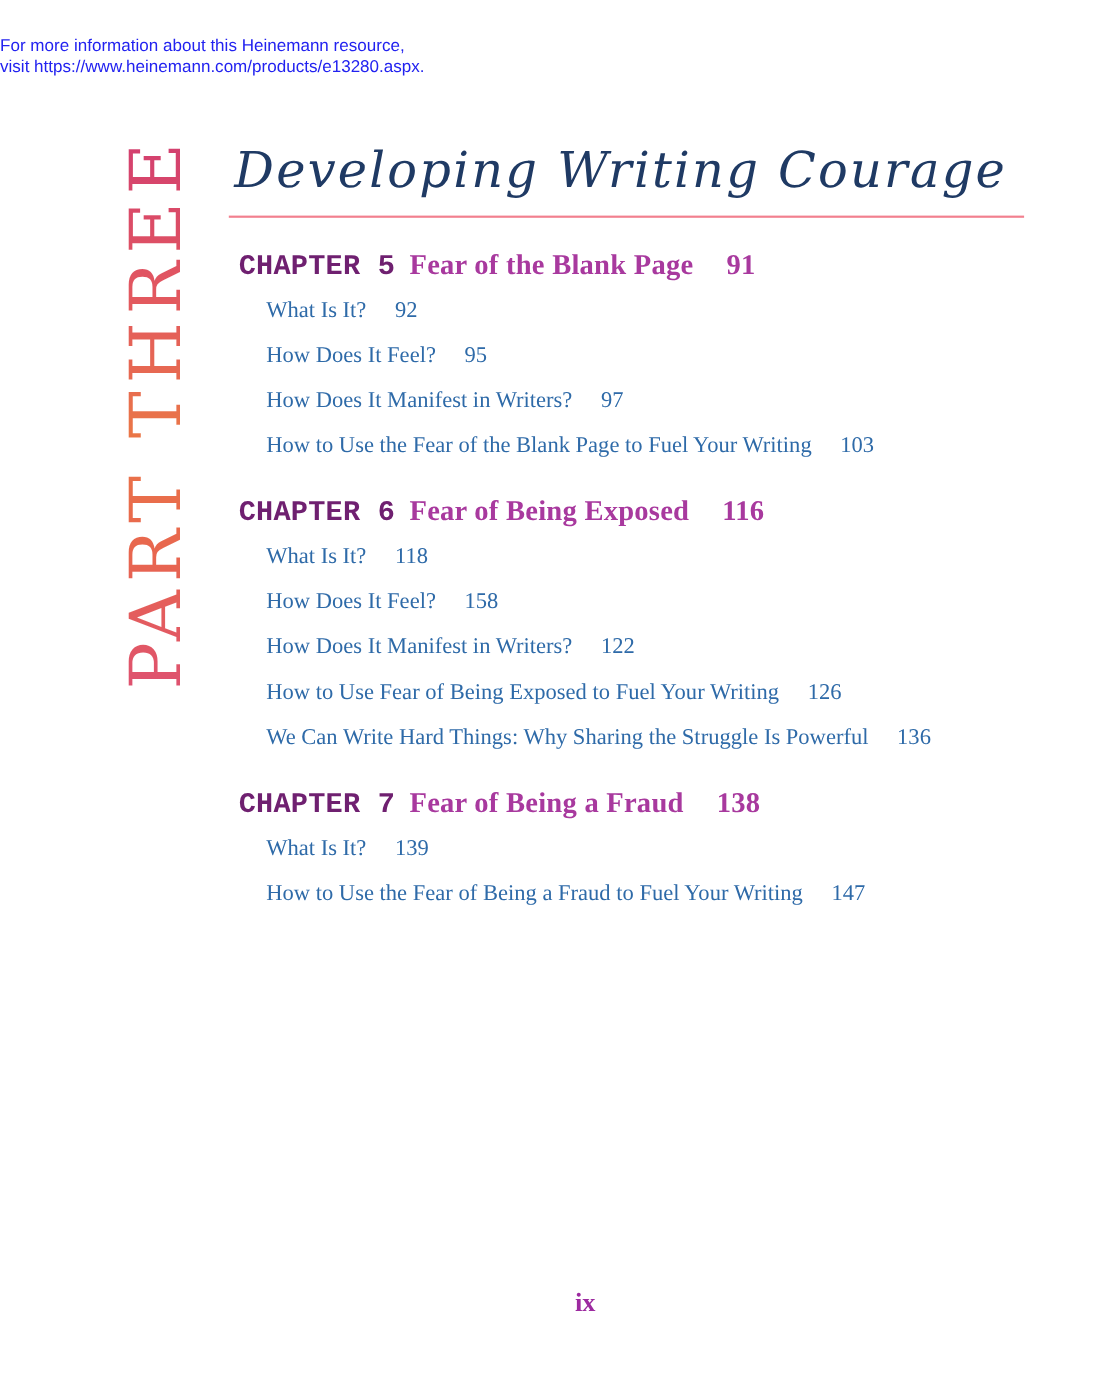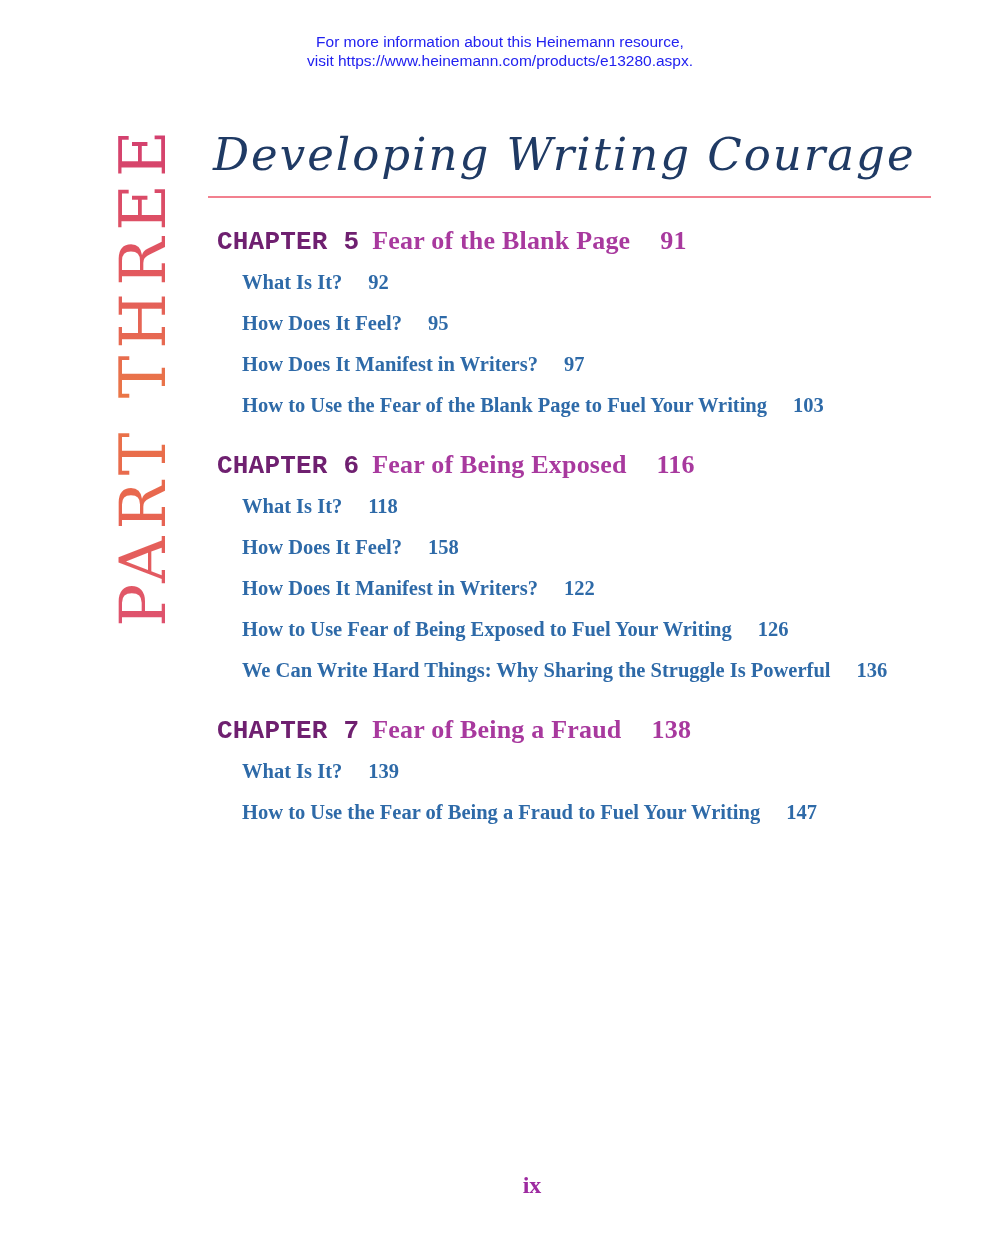--- a/index.html
+++ b/index.html
@@ -16,21 +16,21 @@
   html,body{margin:0;padding:0;background:#ffffff;}
   .page{
     position:relative;
     width:1000px;height:1256px;
     background:#ffffff;
     overflow:hidden;
     font-family:"Liberation Serif",serif;
   }
   .header-note{
     position:absolute;top:32px;left:0;width:100%;
-    text-align:center;
+    text-align:left;
     font-family:"Liberation Sans",sans-serif;
     font-size:15.5px;line-height:19px;
     color:var(--link-blue);
   }
   .part-label{
     position:absolute;left:143px;top:375px;
     transform:translate(-50%,-50%) rotate(-90deg);
     transform-origin:center center;
     white-space:nowrap;
     font-family:"DejaVu Serif",serif;
@@ -61,21 +61,21 @@
   .chapter{margin-top:26px;}
   .chapter + .chapter{margin-top:22px;}
   .chapter-heading{
     font-size:26px;font-weight:bold;line-height:34px;
     margin-bottom:3px;letter-spacing:0.2px;
   }
   .chapter-label{color:var(--chapter-label);margin-right:13px;font-family:Liberation Mono, monospace;}
   .chapter-title{color:var(--chapter-title);}
   .chapter-page{color:var(--chapter-title);margin-left:30px;}
   .entry{
-    font-size:20.5px;font-weight:bold;line-height:41px;
+    font-size:20.5px;font-weight:normal;line-height:41px;
     padding-left:25px;
     color:var(--entry-blue);
   }
   .entry-page{margin-left:26px;}
   .footer-folio{
     position:absolute;top:1172px;left:0;width:100%;
     text-align:center;
     font-size:24px;font-weight:bold;
     color:var(--footer-purple);
     font-family:"Liberation Serif",serif;

